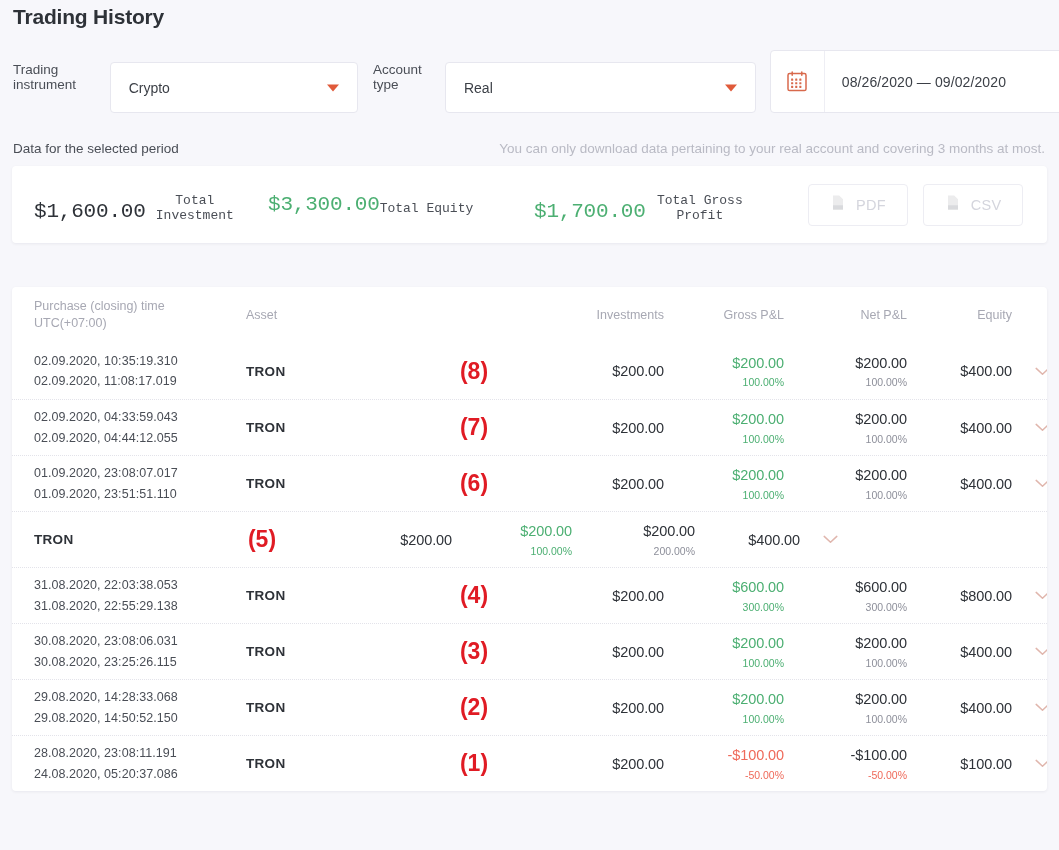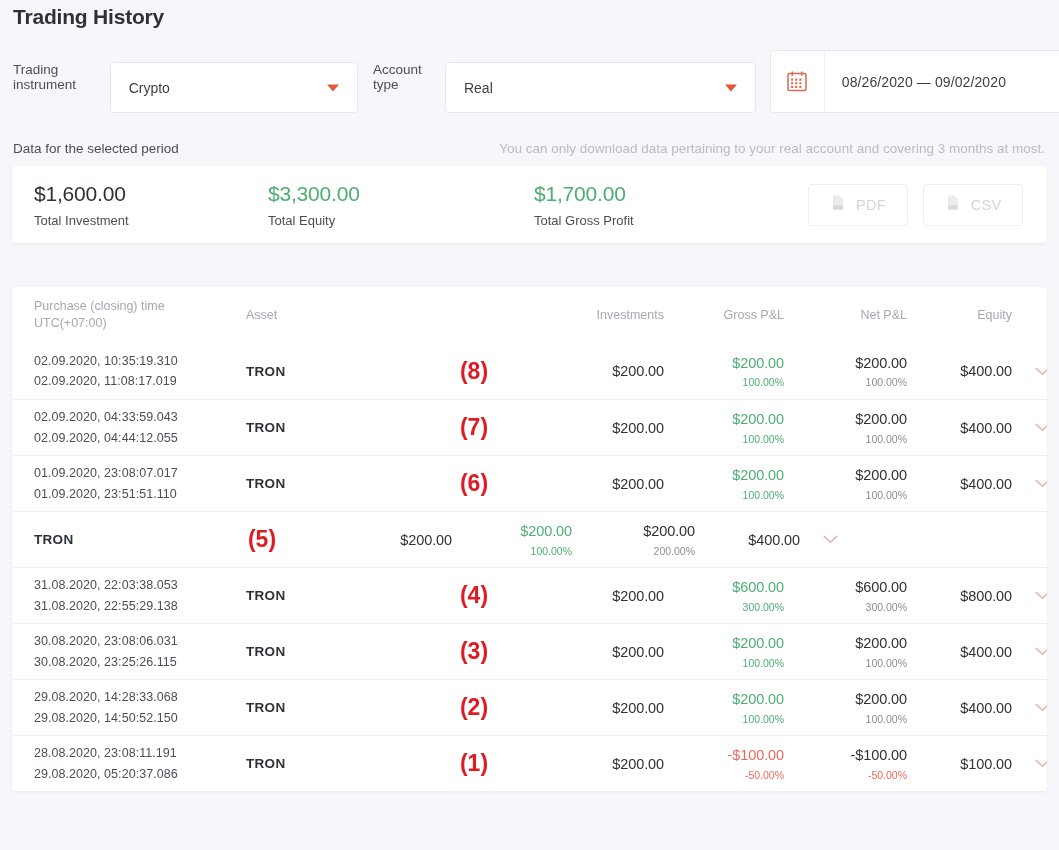--- a/index.html
+++ b/index.html
@@ -128,24 +128,25 @@
     border-radius: 4px;
     box-shadow: 0 1px 3px rgba(40,40,70,0.07);
     height: 77px;
     display: flex;
     align-items: center;
     padding: 0 22px;
   }
 
   .stat {
     display: flex;
-    flex-direction: column;
-    align-items: flex-start;
+    flex-direction: row;
+    align-items: flex-end;
     text-align: center;
     flex: none;
+    font-family: Liberation Mono, monospace;
   }
   .stat-1 { width: 210px; }
   .stat-2 { width: 220px; margin-left: 24px; }
   .stat-3 { width: 220px; margin-left: 46px; }
 
   .stat-value {
     font-size: 21px;
     color: #2e3238;
     letter-spacing: -0.2px;
   }
@@ -539,21 +540,21 @@
     <div class="chev col-chev">
       <svg width="15" height="9" viewBox="0 0 15 9" fill="none">
         <path d="M1.2 1.4L7.5 7.2l6.3-5.8" stroke="#e0b6ad" stroke-width="1.5" stroke-linecap="round" stroke-linejoin="round"></path>
       </svg>
     </div>
   </div>
 
   <div class="trow">
     <div class="cell-time col-time">
       <div>28.08.2020, 23:08:11.191</div>
-      <div>29.08.2020, 05:20:37.086</div>
+      <div>24.08.2020, 05:20:37.086</div>
     </div>
     <div class="cell-asset col-asset">TRON</div>
     <div class="annot col-annot">(1)</div>
     <div class="cell-money col-inv">$200.00</div>
     <div class="stacked col-gross">
       <span class="amt neg">-$100.00</span>
       <span class="pct neg">-50.00%</span>
     </div>
     <div class="stacked col-net">
       <span class="amt neu">-$100.00</span>

